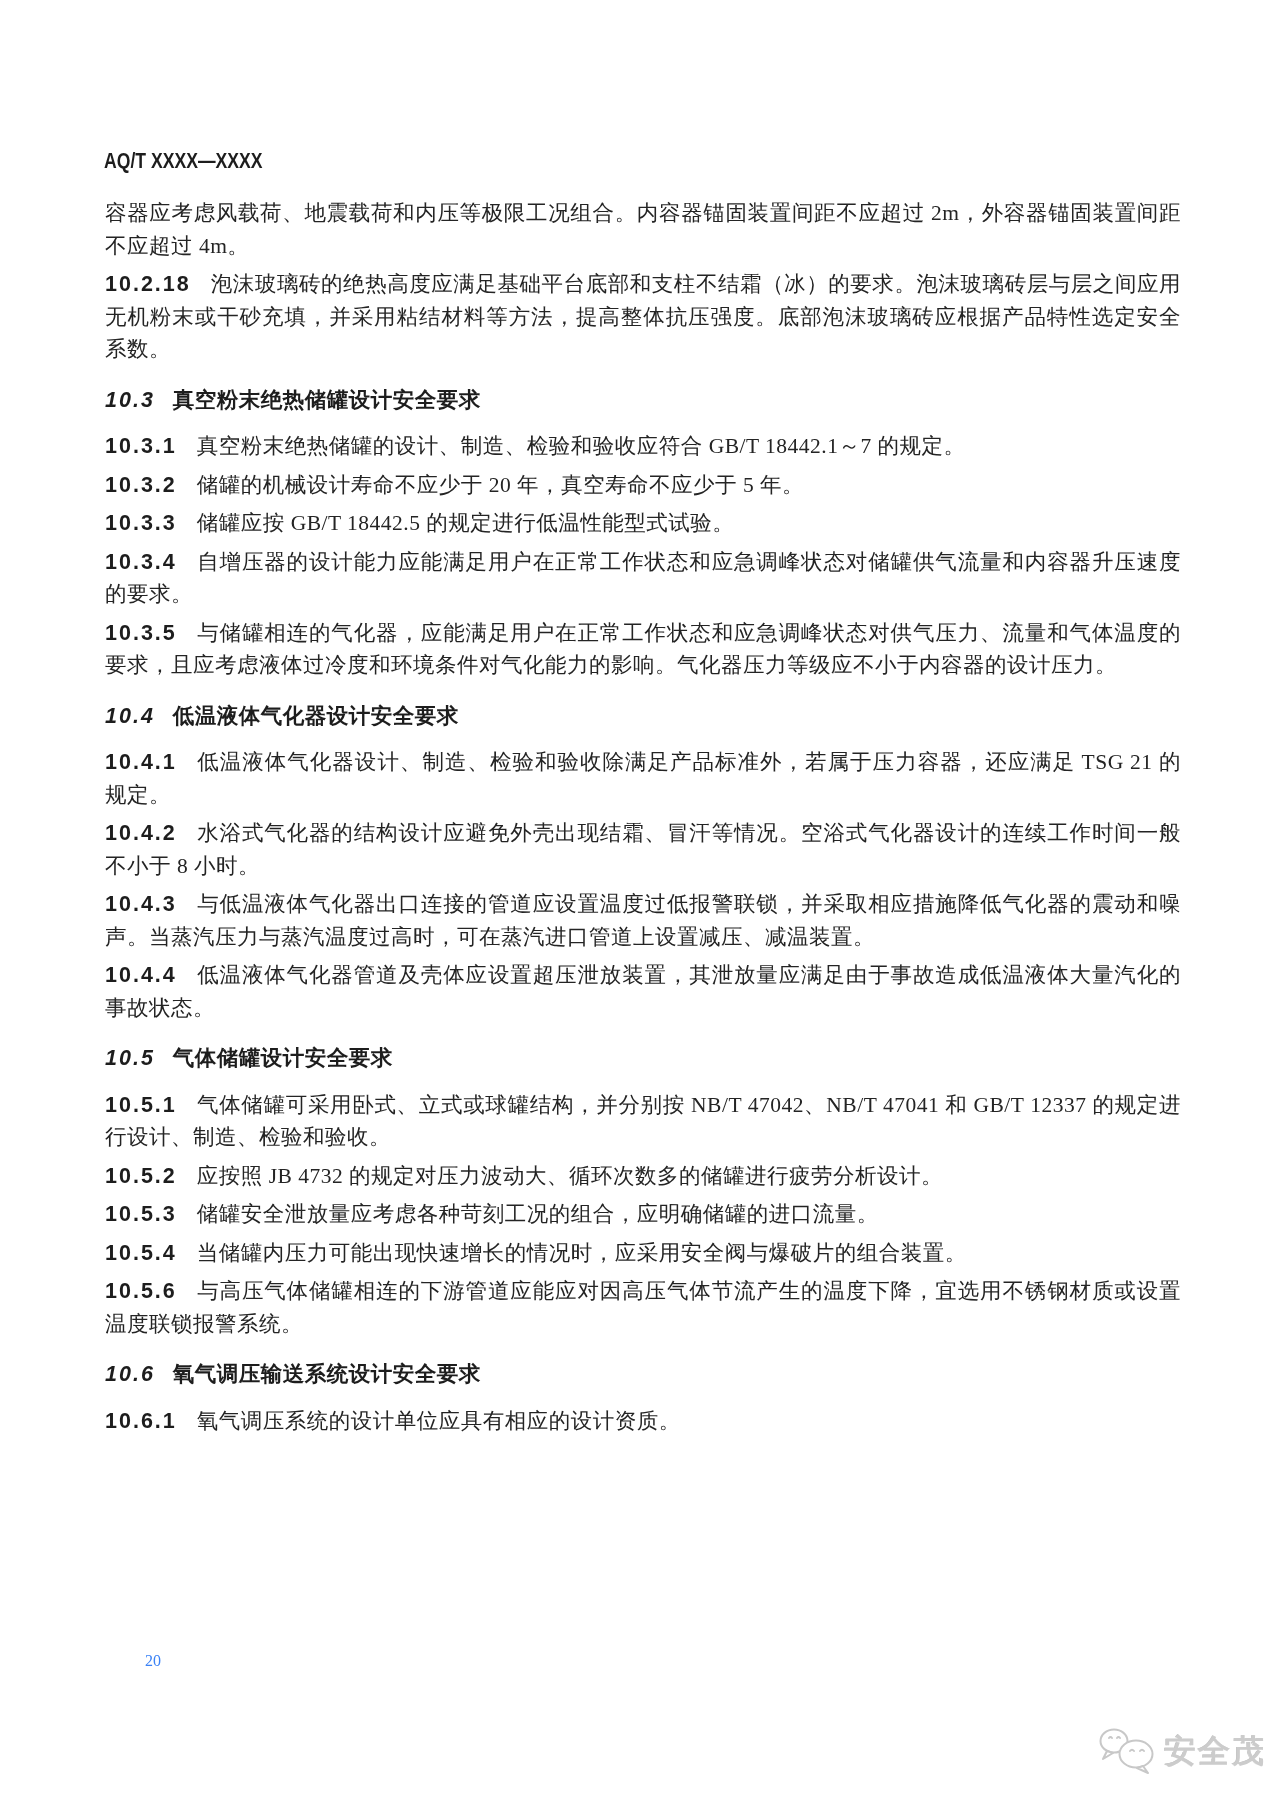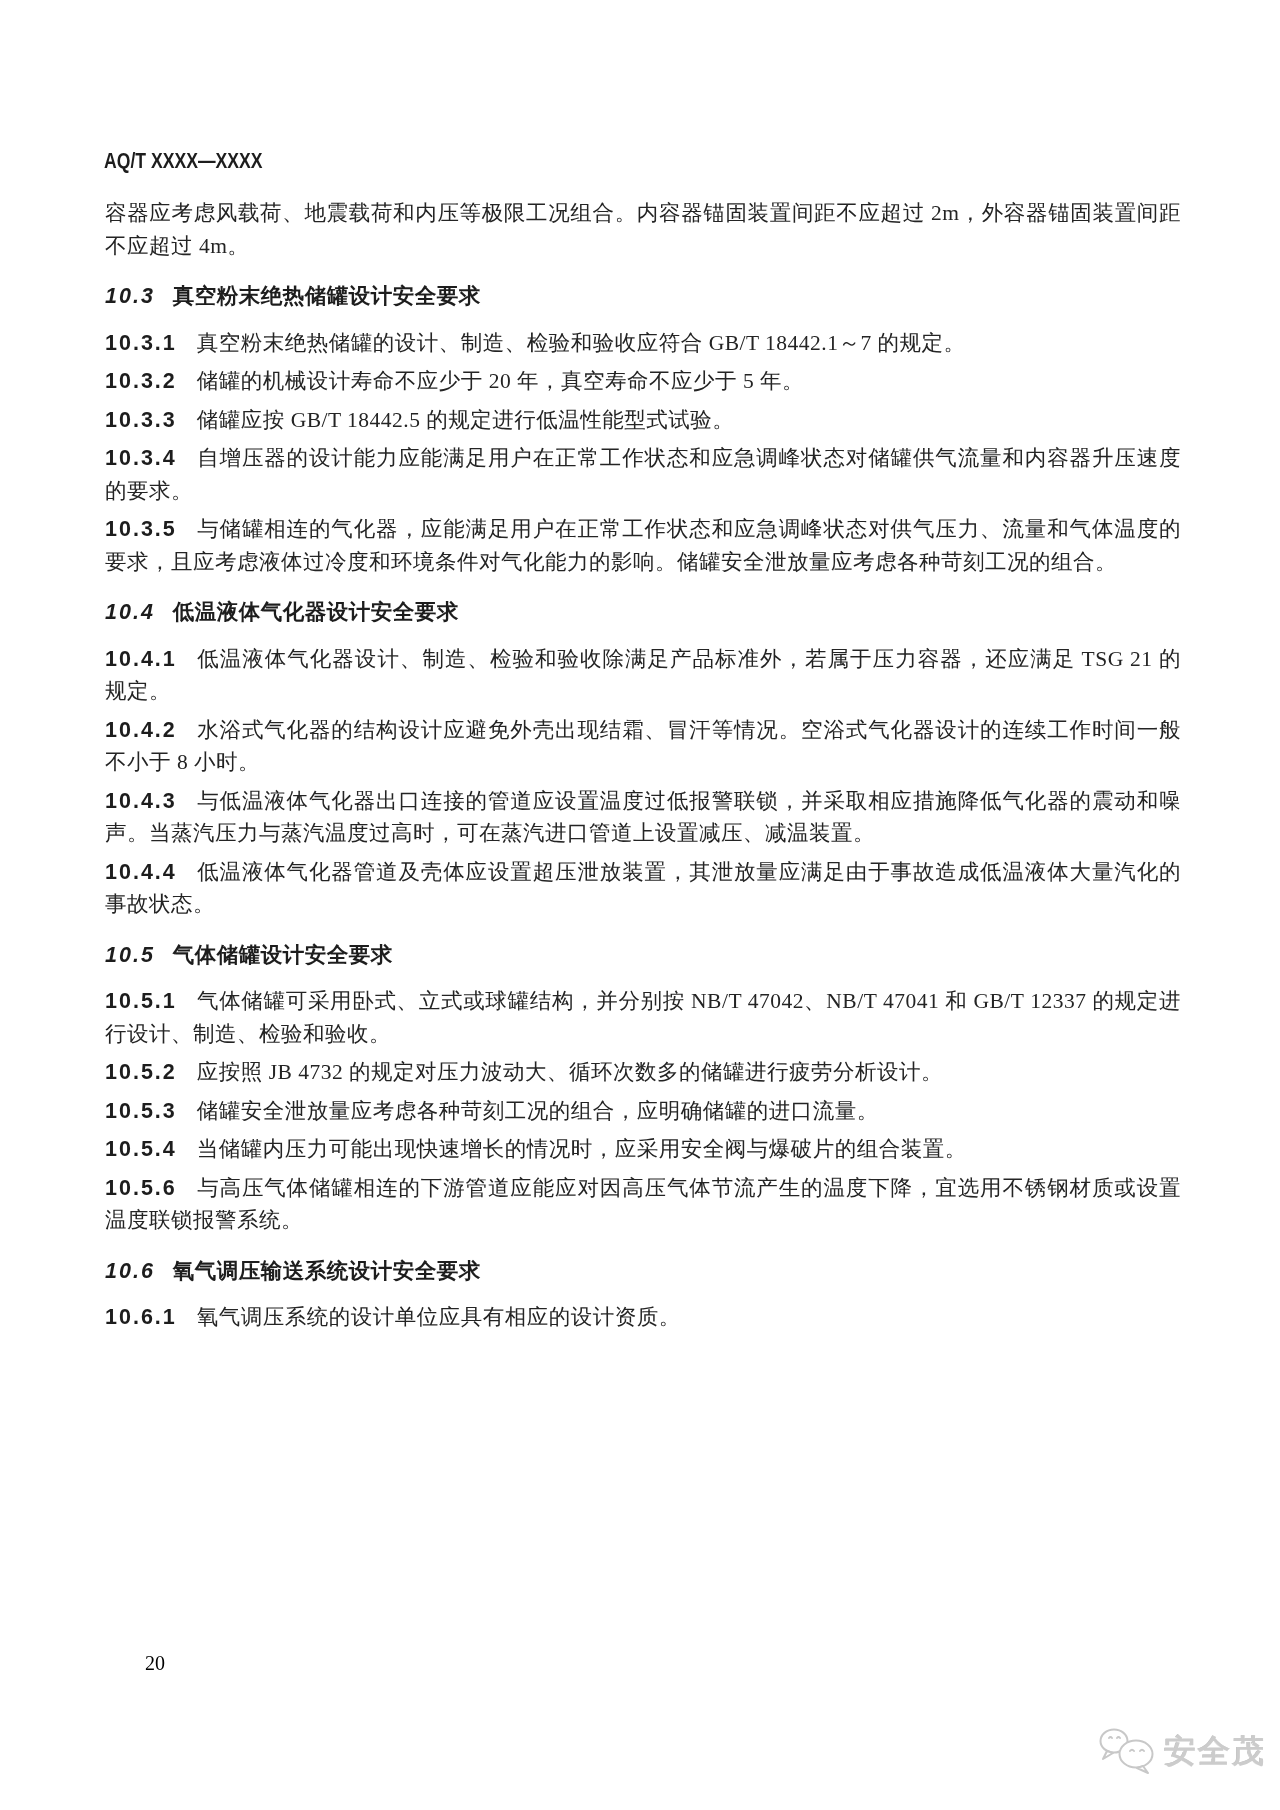--- a/index.html
+++ b/index.html
@@ -50,22 +50,22 @@
     font-family: "Liberation Sans", "DejaVu Sans", sans-serif;
     font-weight: bold;
     font-size: 21.5px;
     color: #1d1d1d;
   }
   .heading .num { margin-right: 18px; font-style: italic; }
   .page-number {
     position: absolute;
     left: 145px;
     top: 1652px;
-    font-size: 20px;
-    color: #000000;
+    font-size: 16px;
+    color: #3b82f6;
   }
   .watermark {
     position: absolute;
     right: 14px;
     top: 1726px;
     display: flex;
     align-items: center;
     gap: 6px;
     user-select: none;
   }
@@ -78,26 +78,27 @@
     letter-spacing: 2px;
   }
 </style>
 </head>
 <body>
 
 <div class="page-header">AQ/T XXXX—XXXX</div>
 
 <main class="doc-body">
     <p class="para"><span class="txt">容器应考虑风载荷、地震载荷和内压等极限工况组合。内容器锚固装置间距不应超过 2m，外容器锚固装置间距不应超过 4m。</span></p>
+    <p class="para clause"><span class="num">10.2.18</span><span class="txt">泡沫玻璃砖的绝热高度应满足基础平台底部和支柱不结霜（冰）的要求。泡沫玻璃砖层与层之间应用无机粉末或干砂充填，并采用粘结材料等方法，提高整体抗压强度。底部泡沫玻璃砖应根据产品特性选定安全系数。</span></p>
     <p class="heading"><span class="num">10.3</span><span class="txt">真空粉末绝热储罐设计安全要求</span></p>
     <p class="para clause"><span class="num">10.3.1</span><span class="txt">真空粉末绝热储罐的设计、制造、检验和验收应符合 GB/T 18442.1～7 的规定。</span></p>
     <p class="para clause"><span class="num">10.3.2</span><span class="txt">储罐的机械设计寿命不应少于 20 年，真空寿命不应少于 5 年。</span></p>
     <p class="para clause"><span class="num">10.3.3</span><span class="txt">储罐应按 GB/T 18442.5 的规定进行低温性能型式试验。</span></p>
     <p class="para clause"><span class="num">10.3.4</span><span class="txt">自增压器的设计能力应能满足用户在正常工作状态和应急调峰状态对储罐供气流量和内容器升压速度的要求。</span></p>
-    <p class="para clause"><span class="num">10.3.5</span><span class="txt">与储罐相连的气化器，应能满足用户在正常工作状态和应急调峰状态对供气压力、流量和气体温度的要求，且应考虑液体过冷度和环境条件对气化能力的影响。储罐安全泄放量应考虑各种苛刻工况的组合。</span></p>
+    <p class="para clause"><span class="num">10.3.5</span><span class="txt">与储罐相连的气化器，应能满足用户在正常工作状态和应急调峰状态对供气压力、流量和气体温度的要求，且应考虑液体过冷度和环境条件对气化能力的影响。气化器压力等级应不小于内容器的设计压力。</span></p>
     <p class="heading"><span class="num">10.4</span><span class="txt">低温液体气化器设计安全要求</span></p>
     <p class="para clause"><span class="num">10.4.1</span><span class="txt">低温液体气化器设计、制造、检验和验收除满足产品标准外，若属于压力容器，还应满足 TSG 21 的规定。</span></p>
     <p class="para clause"><span class="num">10.4.2</span><span class="txt">水浴式气化器的结构设计应避免外壳出现结霜、冒汗等情况。空浴式气化器设计的连续工作时间一般不小于 8 小时。</span></p>
     <p class="para clause"><span class="num">10.4.3</span><span class="txt">与低温液体气化器出口连接的管道应设置温度过低报警联锁，并采取相应措施降低气化器的震动和噪声。当蒸汽压力与蒸汽温度过高时，可在蒸汽进口管道上设置减压、减温装置。</span></p>
     <p class="para clause"><span class="num">10.4.4</span><span class="txt">低温液体气化器管道及壳体应设置超压泄放装置，其泄放量应满足由于事故造成低温液体大量汽化的事故状态。</span></p>
     <p class="heading"><span class="num">10.5</span><span class="txt">气体储罐设计安全要求</span></p>
     <p class="para clause"><span class="num">10.5.1</span><span class="txt">气体储罐可采用卧式、立式或球罐结构，并分别按 NB/T 47042、NB/T 47041 和 GB/T 12337 的规定进行设计、制造、检验和验收。</span></p>
     <p class="para clause"><span class="num">10.5.2</span><span class="txt">应按照 JB 4732 的规定对压力波动大、循环次数多的储罐进行疲劳分析设计。</span></p>
     <p class="para clause"><span class="num">10.5.3</span><span class="txt">储罐安全泄放量应考虑各种苛刻工况的组合，应明确储罐的进口流量。</span></p>
     <p class="para clause"><span class="num">10.5.4</span><span class="txt">当储罐内压力可能出现快速增长的情况时，应采用安全阀与爆破片的组合装置。</span></p>

